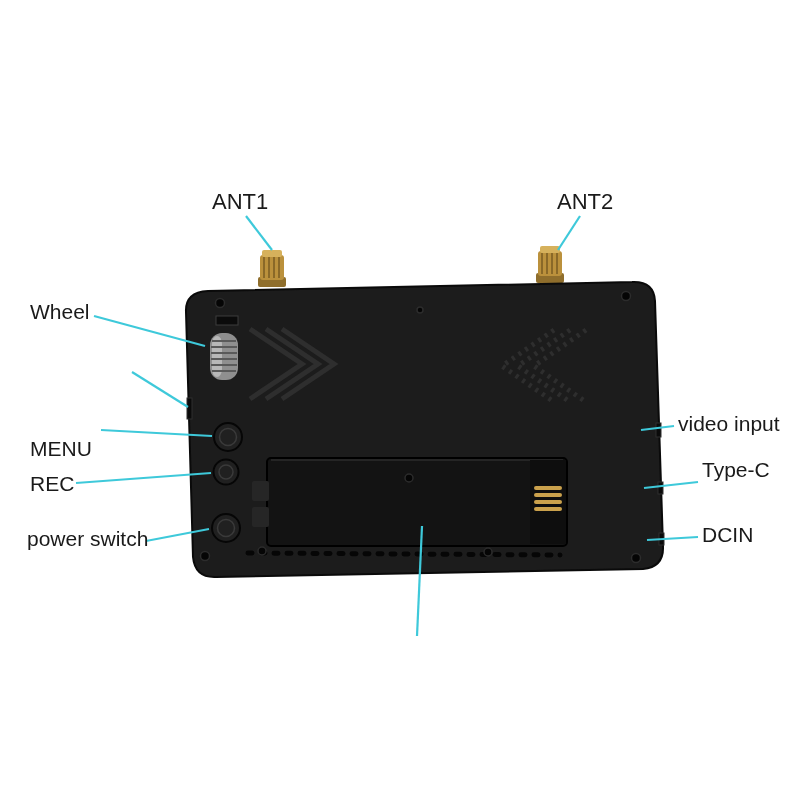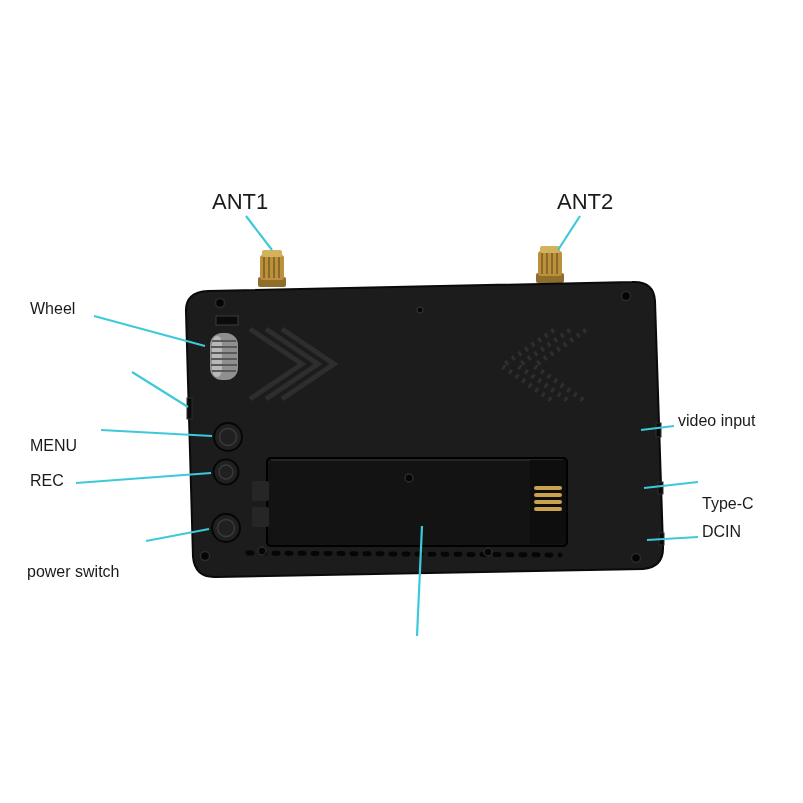--- a/index.html
+++ b/index.html
@@ -4,21 +4,21 @@
 <style>
   html,body{margin:0;padding:0;background:#ffffff;}
   .canvas{
     position:relative;width:803px;height:671px;
     background:var(--background,#ffffff);
     font-family:"Liberation Sans",sans-serif;
     overflow:hidden;
   }
   .canvas svg{position:absolute;left:0;top:0;}
   .label{
-    position:absolute;font-size:16px;line-height:1.2;
+    position:absolute;font-size:21px;line-height:1.2;
     color:var(--label-text,#1a1a1a);white-space:nowrap;
   }
   .label.big{font-size:22px;}
   .leader{stroke:var(--leader-line,#3ec9da);stroke-width:2.2px;fill:none;}
   .gold{fill:var(--antenna-gold,#bb913c);}
   .gold-dark{fill:#8f6e2c;}
   .gold-light{fill:#d6b15c;}
   .body-fill{fill:var(--device-body,#1c1c1c);}
   .vent{stroke:#2e2e2e;stroke-width:5;fill:none;}
   .screw{fill:#050505;stroke:#2c2c2c;stroke-width:1.5;}
@@ -130,18 +130,18 @@
     <line class="leader" x1="698" y1="482" x2="644" y2="488"></line>
     <line class="leader" x1="698" y1="537" x2="647" y2="540"></line>
     <line class="leader" x1="417" y1="636" x2="422" y2="526"></line>
   </svg>
 
   <div class="label big" style="left:212px;top:189px;">ANT1</div>
   <div class="label big" style="left:557px;top:189px;text-align:center;">ANT2</div>
   <div class="label" style="left:30px;top:299px;">Wheel</div>
   <div class="label" style="left:30px;top:436px;">MENU</div>
   <div class="label" style="left:30px;top:471px;">REC</div>
-  <div class="label" style="left:27px;top:526px;margin-top:36px;">power switch</div>
+  <div class="label" style="left:27px;top:526px;">power switch</div>
   <div class="label" style="left:678px;top:411px;">video input</div>
-  <div class="label" style="left:702px;top:494px;">Type-C</div>
+  <div class="label" style="left:702px;top:457px;">Type-C</div>
   <div class="label" style="left:702px;top:522px;">DCIN</div>
 
 </div>
 
 </body></html>

